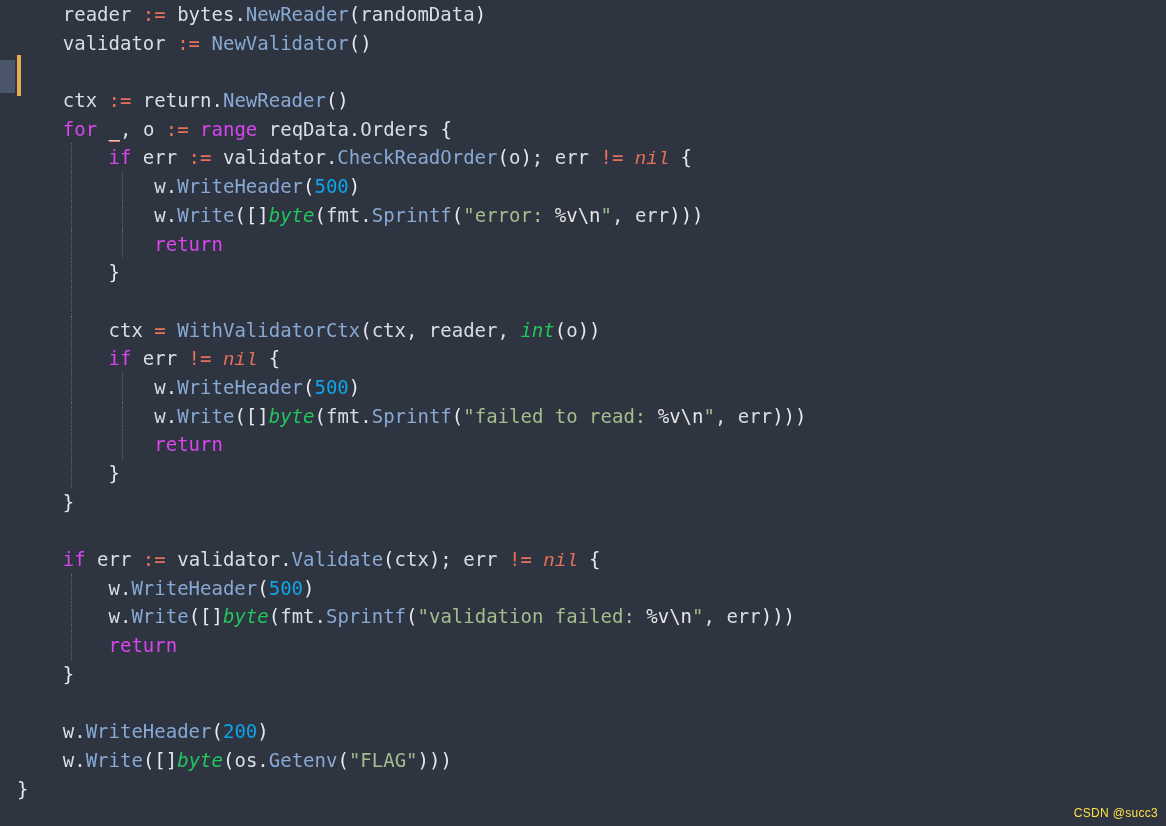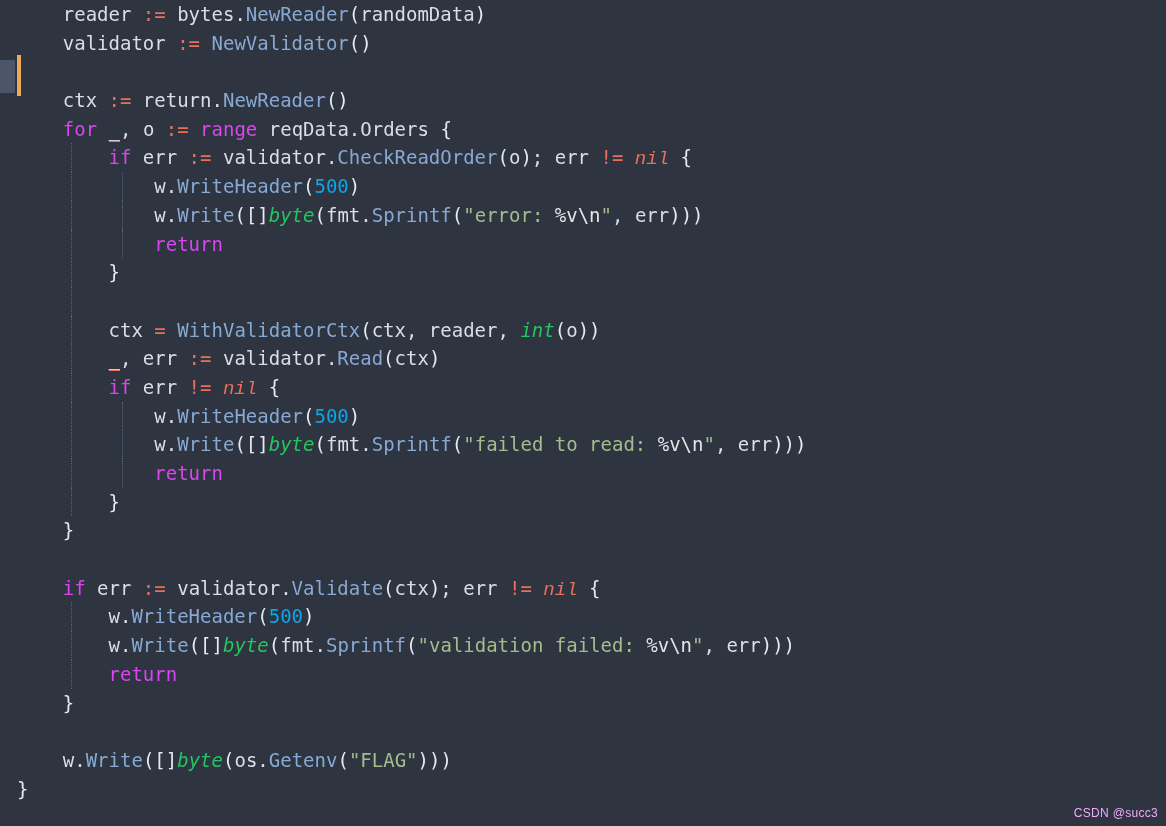--- a/index.html
+++ b/index.html
@@ -89,21 +89,21 @@
     padding-bottom: 0px;
   }
 
   
   #watermark {
     position: absolute;
     right: 8px;
     bottom: 6px;
     font-family: "Liberation Sans", sans-serif;
     font-size: 12px;
-    color: #f0abfc;
+    color: #fde047;
     letter-spacing: 0.3px;
     margin-left: 20px;
   }
 </style>
 </head>
 <body>
 
 <div id="editor">
 
   <div id="gutter-block"></div>
@@ -115,33 +115,33 @@
       <div class="line"><span>    </span></div>
       <div class="line"><span>    </span><span class="t-plain">ctx </span><span class="t-op">:=</span><span class="t-plain"> return</span><span class="t-plain">.</span><span class="t-fn">NewReader</span><span class="t-paren">(</span><span class="t-paren">)</span></div>
       <div class="line"><span>    </span><span class="t-kw">for</span><span class="t-plain"> </span><span class="t-err">_</span><span class="t-plain">, o </span><span class="t-op">:=</span><span class="t-plain"> </span><span class="t-kw">range</span><span class="t-plain"> reqData</span><span class="t-plain">.</span><span class="t-plain">Orders</span><span class="t-plain"> </span><span class="t-brace">{</span></div>
       <div class="line"><span class="guide" style="left: 71.48px;"></span><span>        </span><span class="t-kw">if</span><span class="t-plain"> err </span><span class="t-op">:=</span><span class="t-plain"> validator</span><span class="t-plain">.</span><span class="t-fn">CheckReadOrder</span><span class="t-paren">(</span><span class="t-plain">o</span><span class="t-paren">)</span><span class="t-plain">; err </span><span class="t-op">!=</span><span class="t-plain"> </span><span class="t-nil">nil</span><span class="t-plain"> </span><span class="t-brace">{</span></div>
       <div class="line"><span class="guide" style="left: 71.48px;"></span><span class="guide" style="left: 121.96px;"></span><span>            </span><span class="t-plain">w</span><span class="t-plain">.</span><span class="t-fn">WriteHeader</span><span class="t-paren">(</span><span class="t-num">500</span><span class="t-paren">)</span></div>
       <div class="line"><span class="guide" style="left: 71.48px;"></span><span class="guide" style="left: 121.96px;"></span><span>            </span><span class="t-plain">w</span><span class="t-plain">.</span><span class="t-fn">Write</span><span class="t-paren">(</span><span class="t-paren">[]</span><span class="t-type">byte</span><span class="t-paren">(</span><span class="t-plain">fmt</span><span class="t-plain">.</span><span class="t-fn">Sprintf</span><span class="t-paren">(</span><span class="t-str">"error: </span><span class="t-esc">%v\n</span><span class="t-str">"</span><span class="t-plain">, err</span><span class="t-paren">)))</span></div>
       <div class="line"><span class="guide" style="left: 71.48px;"></span><span class="guide" style="left: 121.96px;"></span><span>            </span><span class="t-kw">return</span></div>
       <div class="line"><span class="guide" style="left: 71.48px;"></span><span>        </span><span class="t-brace">}</span></div>
       <div class="line"><span class="guide" style="left: 71.48px;"></span><span>        </span></div>
       <div class="line"><span class="guide" style="left: 71.48px;"></span><span>        </span><span class="t-plain">ctx </span><span class="t-op">=</span><span class="t-plain"> </span><span class="t-fn">WithValidatorCtx</span><span class="t-paren">(</span><span class="t-plain">ctx, reader, </span><span class="t-type">int</span><span class="t-paren">(</span><span class="t-plain">o</span><span class="t-paren">))</span></div>
-      <div class="line"><span class="guide" style="left: 71.48px;"></span><span>        </span><span class="t-err">_</span><span class="t-plain">, err </span><span class="t-op">:=</span><span class="t-plain"> validator</span><span class="t-plain">.</span><span class="t-fn">Read</span><span class="t-paren">(</span><span class="t-plain">ctx</span><span class="t-paren">)</span></div>
       <div class="line"><span class="guide" style="left: 71.48px;"></span><span>        </span><span class="t-kw">if</span><span class="t-plain"> err </span><span class="t-op">!=</span><span class="t-plain"> </span><span class="t-nil">nil</span><span class="t-plain"> </span><span class="t-brace">{</span></div>
       <div class="line"><span class="guide" style="left: 71.48px;"></span><span class="guide" style="left: 121.96px;"></span><span>            </span><span class="t-plain">w</span><span class="t-plain">.</span><span class="t-fn">WriteHeader</span><span class="t-paren">(</span><span class="t-num">500</span><span class="t-paren">)</span></div>
       <div class="line"><span class="guide" style="left: 71.48px;"></span><span class="guide" style="left: 121.96px;"></span><span>            </span><span class="t-plain">w</span><span class="t-plain">.</span><span class="t-fn">Write</span><span class="t-paren">(</span><span class="t-paren">[]</span><span class="t-type">byte</span><span class="t-paren">(</span><span class="t-plain">fmt</span><span class="t-plain">.</span><span class="t-fn">Sprintf</span><span class="t-paren">(</span><span class="t-str">"failed to read: </span><span class="t-esc">%v\n</span><span class="t-str">"</span><span class="t-plain">, err</span><span class="t-paren">)))</span></div>
       <div class="line"><span class="guide" style="left: 71.48px;"></span><span class="guide" style="left: 121.96px;"></span><span>            </span><span class="t-kw">return</span></div>
       <div class="line"><span class="guide" style="left: 71.48px;"></span><span>        </span><span class="t-brace">}</span></div>
       <div class="line"><span>    </span><span class="t-brace">}</span></div>
       <div class="line"><span>    </span></div>
       <div class="line"><span>    </span><span class="t-kw">if</span><span class="t-plain"> err </span><span class="t-op">:=</span><span class="t-plain"> validator</span><span class="t-plain">.</span><span class="t-fn">Validate</span><span class="t-paren">(</span><span class="t-plain">ctx</span><span class="t-paren">)</span><span class="t-plain">; err </span><span class="t-op">!=</span><span class="t-plain"> </span><span class="t-nil">nil</span><span class="t-plain"> </span><span class="t-brace">{</span></div>
       <div class="line"><span class="guide" style="left: 71.48px;"></span><span>        </span><span class="t-plain">w</span><span class="t-plain">.</span><span class="t-fn">WriteHeader</span><span class="t-paren">(</span><span class="t-num">500</span><span class="t-paren">)</span></div>
       <div class="line"><span class="guide" style="left: 71.48px;"></span><span>        </span><span class="t-plain">w</span><span class="t-plain">.</span><span class="t-fn">Write</span><span class="t-paren">(</span><span class="t-paren">[]</span><span class="t-type">byte</span><span class="t-paren">(</span><span class="t-plain">fmt</span><span class="t-plain">.</span><span class="t-fn">Sprintf</span><span class="t-paren">(</span><span class="t-str">"validation failed: </span><span class="t-esc">%v\n</span><span class="t-str">"</span><span class="t-plain">, err</span><span class="t-paren">)))</span></div>
       <div class="line"><span class="guide" style="left: 71.48px;"></span><span>        </span><span class="t-kw">return</span></div>
       <div class="line"><span>    </span><span class="t-brace">}</span></div>
       <div class="line"><span>    </span></div>
+      <div class="line"><span>    </span><span class="t-plain">w</span><span class="t-plain">.</span><span class="t-fn">WriteHeader</span><span class="t-paren">(</span><span class="t-num">200</span><span class="t-paren">)</span></div>
       <div class="line"><span>    </span><span class="t-plain">w</span><span class="t-plain">.</span><span class="t-fn">Write</span><span class="t-paren">(</span><span class="t-paren">[]</span><span class="t-type">byte</span><span class="t-paren">(</span><span class="t-plain">os</span><span class="t-plain">.</span><span class="t-fn">Getenv</span><span class="t-paren">(</span><span class="t-str">"FLAG"</span><span class="t-paren">)))</span></div>
       <div class="line"><span></span><span class="t-brace">}</span></div>
     </div>
 
   <div id="watermark">CSDN @succ3</div>
 
 </div>
 
 </body></html>

